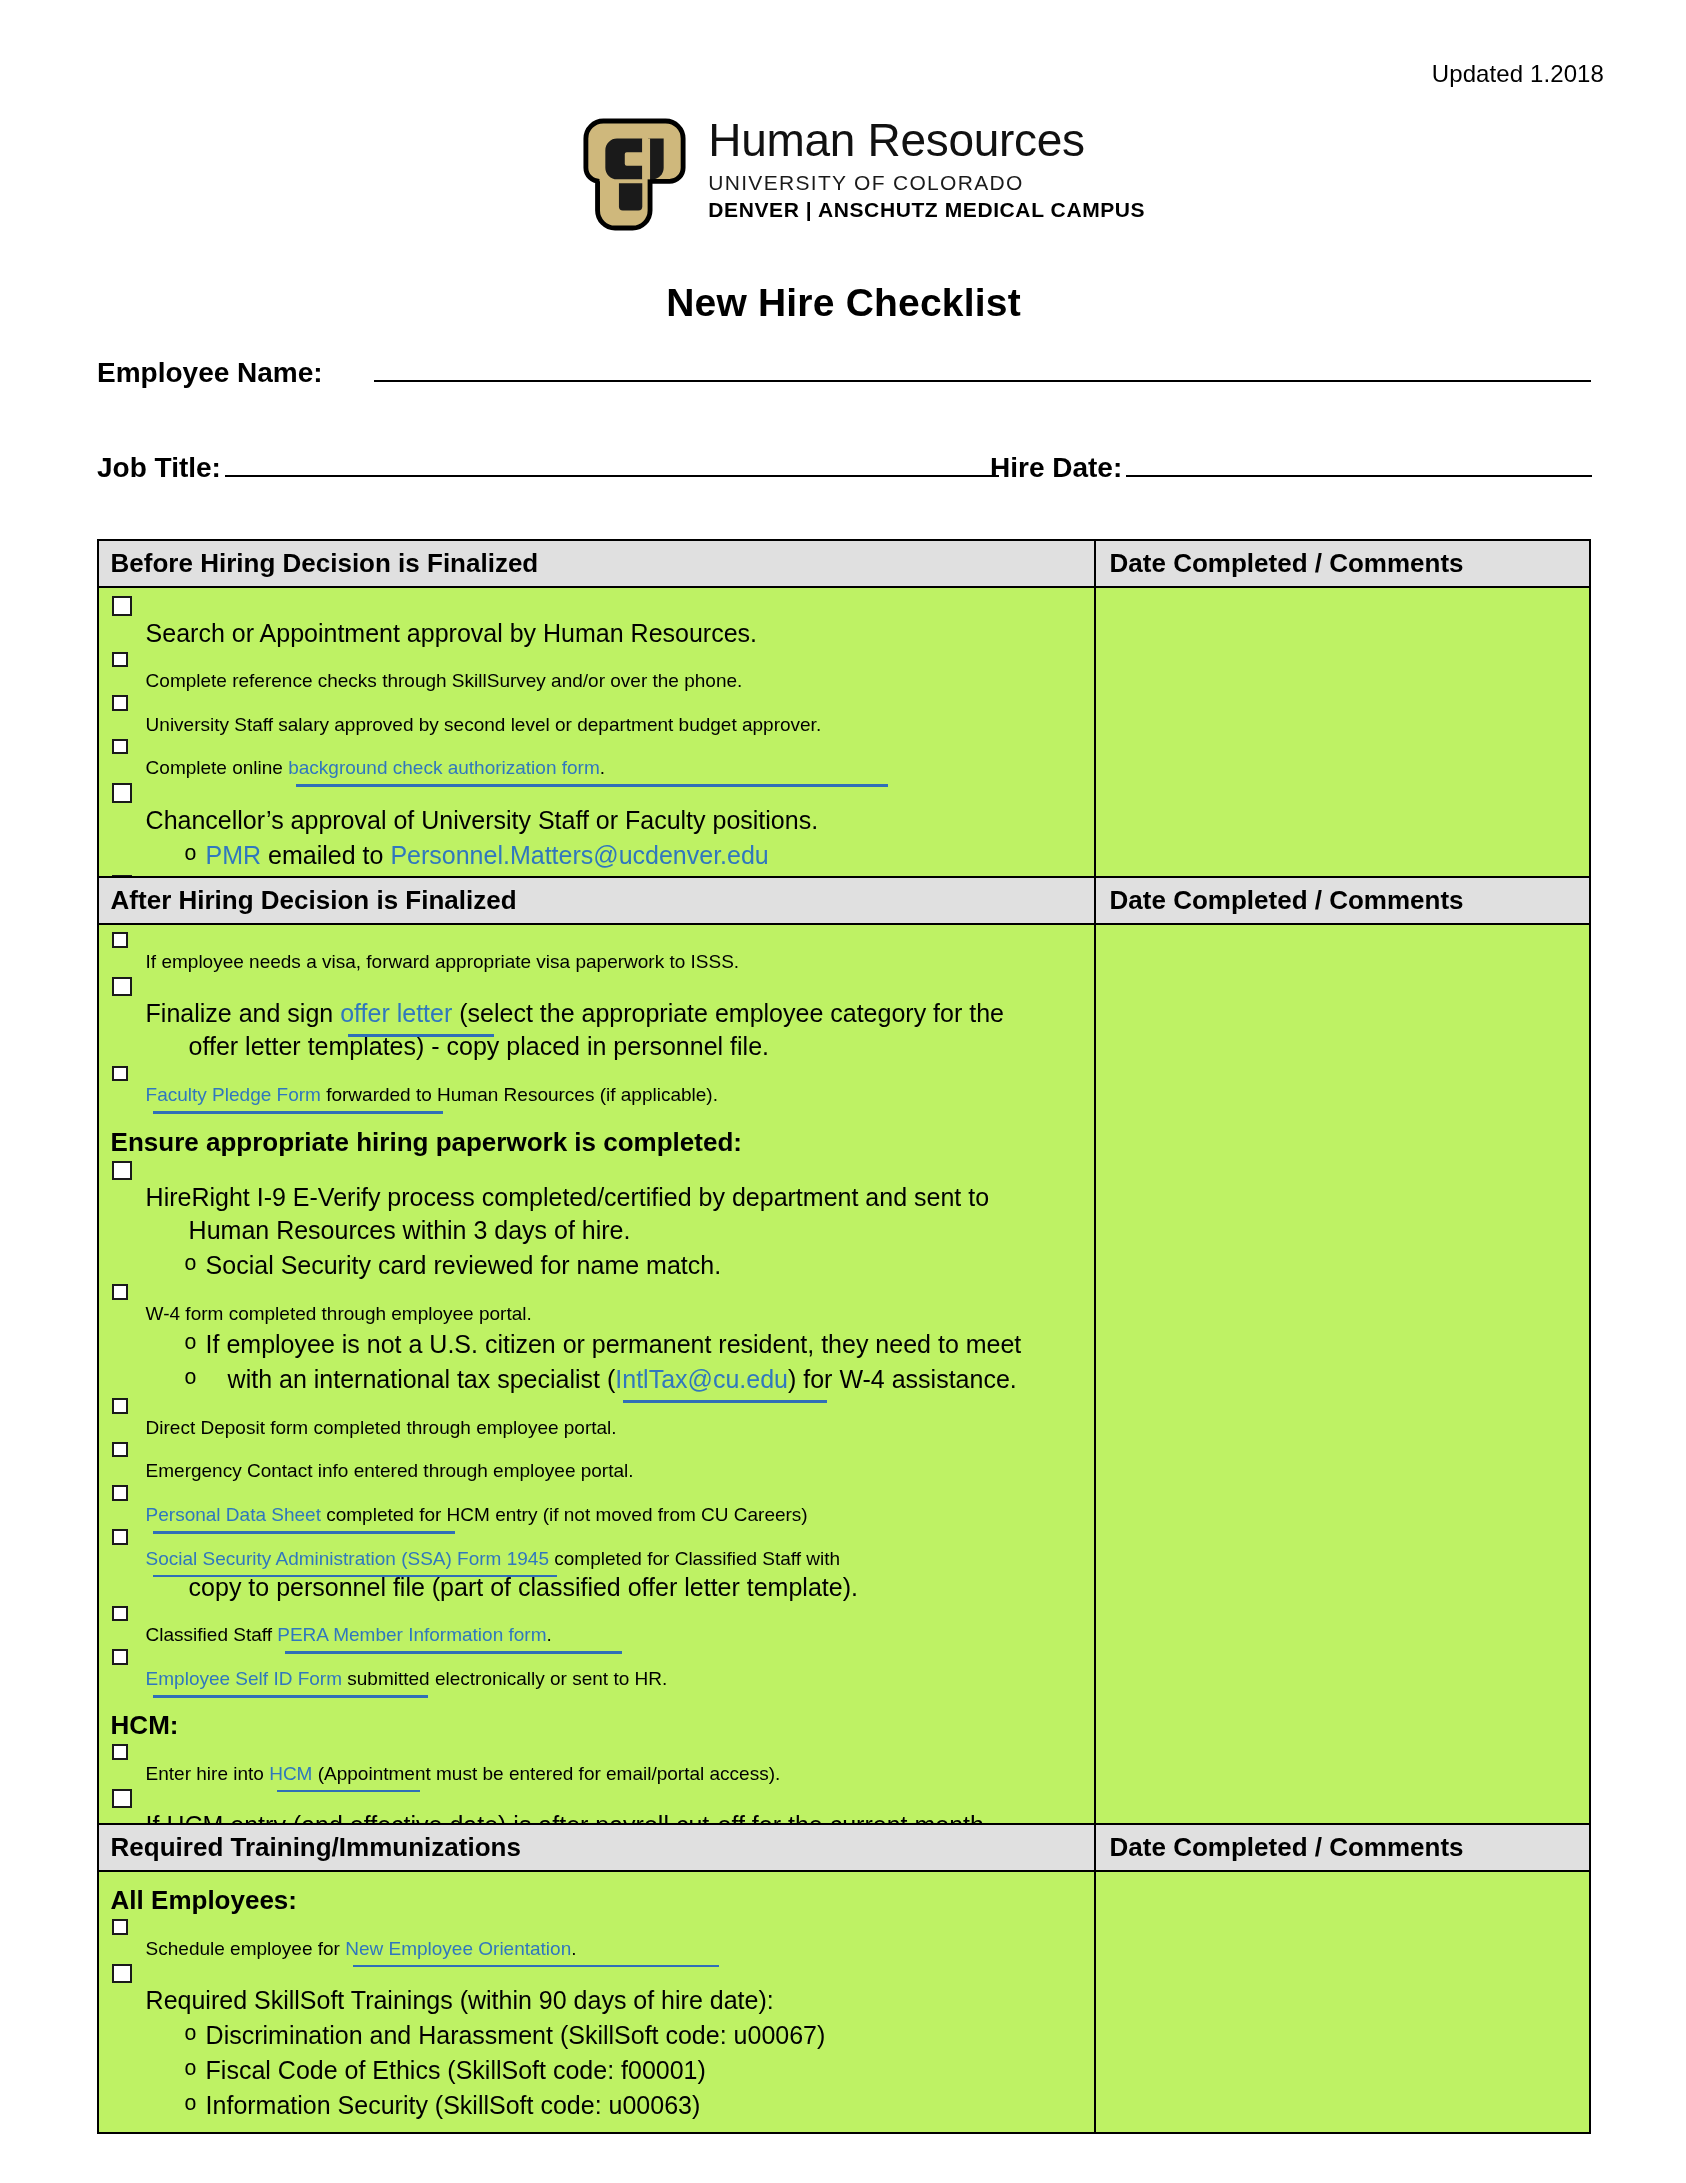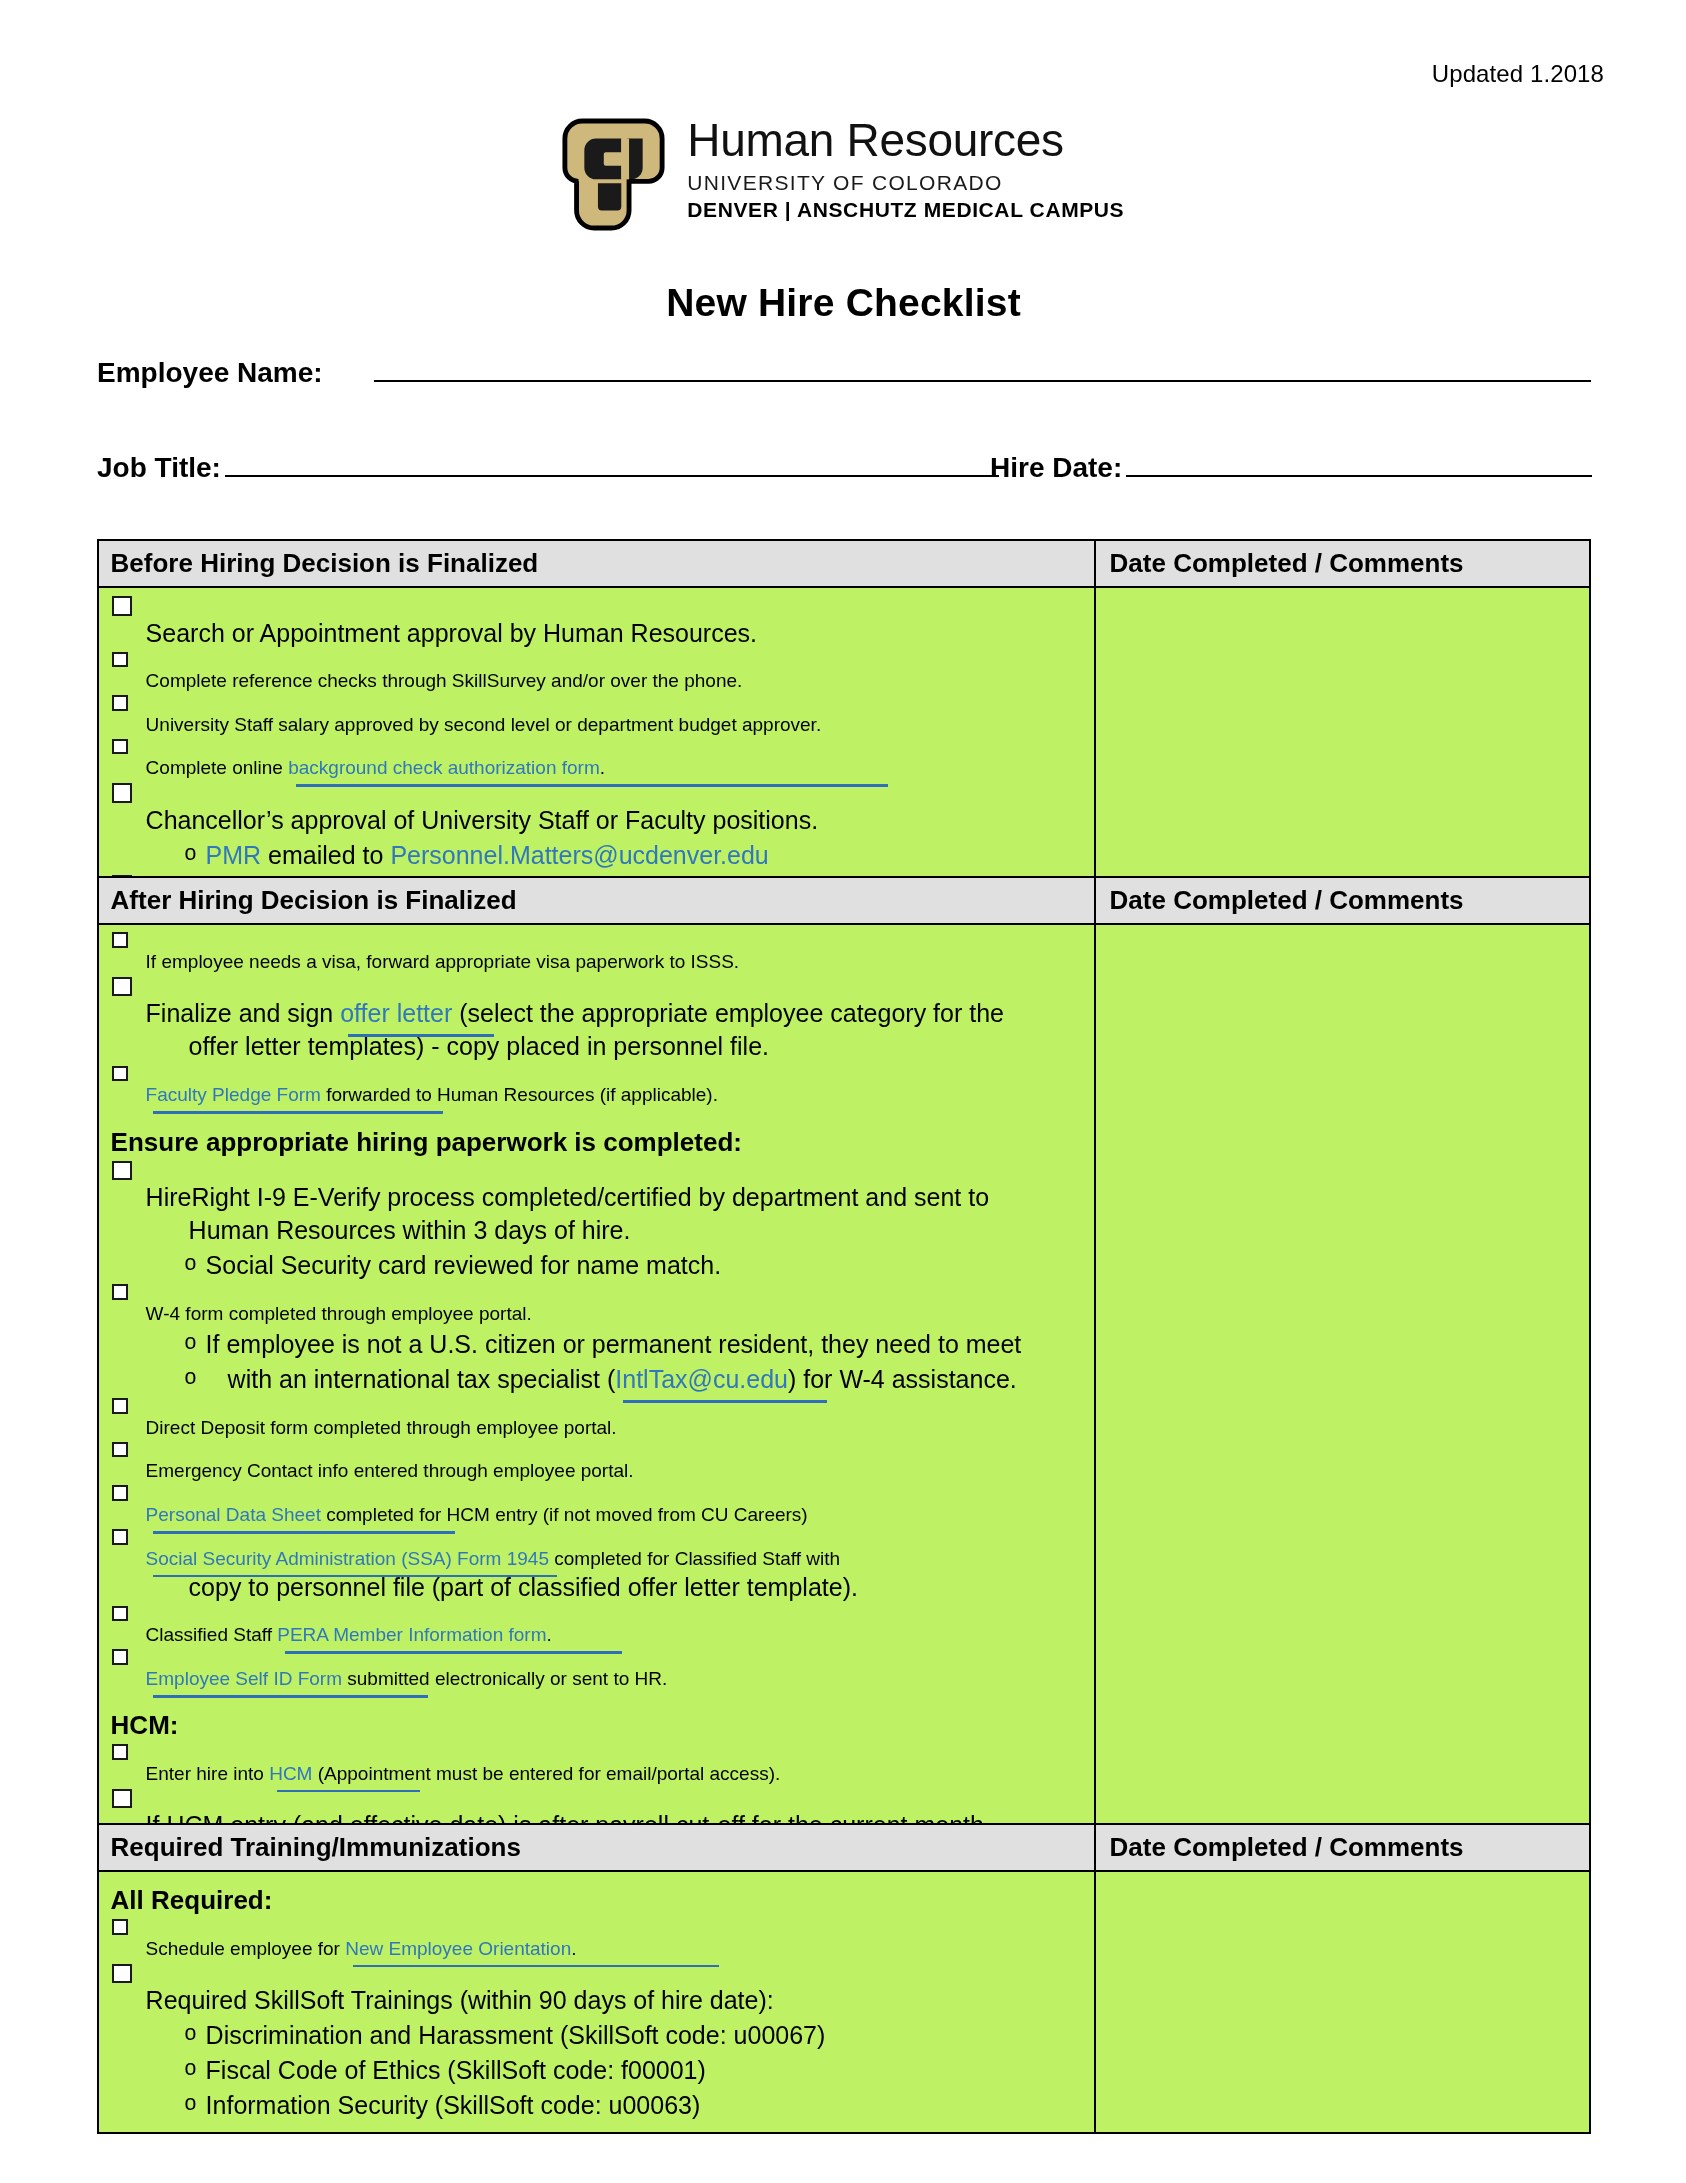--- a/index.html
+++ b/index.html
@@ -29,21 +29,21 @@
     top: 60px;
     right: 83px;
     font-size: 24px;
     letter-spacing: 0.1px;
   }
 
   
   .logo-block {
     position: absolute;
     top: 115px;
-    left: 561px;
+    left: 582px;
     display: flex;
     align-items: flex-start;
   }
   .cu-mark {
     width: 105px;
     height: 115px;
     flex: 0 0 auto;
     margin-top: 1.9px;
   }
   .logo-text {
@@ -370,21 +370,21 @@
           <div class="body-right"></div>
         </div>
       </div>
       <div class="sect" style="top:1823px">
         <div class="sect-head">
           <div class="h-left">Required Training/Immunizations</div>
           <div class="h-right">Date Completed / Comments</div>
         </div>
         <div class="sect-body">
           <div class="body-left">
-            <div class="subhead" style="margin-top:7.8px">All Required:</div>
+            <div class="subhead" style="margin-top:7.8px">All Employees:</div>
             <div class="item sm">
               <span class="cb"></span>
               <span class="txt"><span><span>Schedule employee for </span><span class="lnk ul-ext" style="--uw:162%">New Employee Orientation</span><span>.</span></span></span>
             </div>
             <div class="item lg">
               <span class="cb"></span>
               <span class="txt"><span><span>Required SkillSoft Trainings (within 90 days of hire date):</span></span></span>
               <span class="sub"><span>Discrimination and Harassment (SkillSoft code: u00067)</span></span>
               <span class="sub"><span>Fiscal Code of Ethics (SkillSoft code: f00001)</span></span>
               <span class="sub"><span>Information Security (SkillSoft code: u00063)</span></span>

